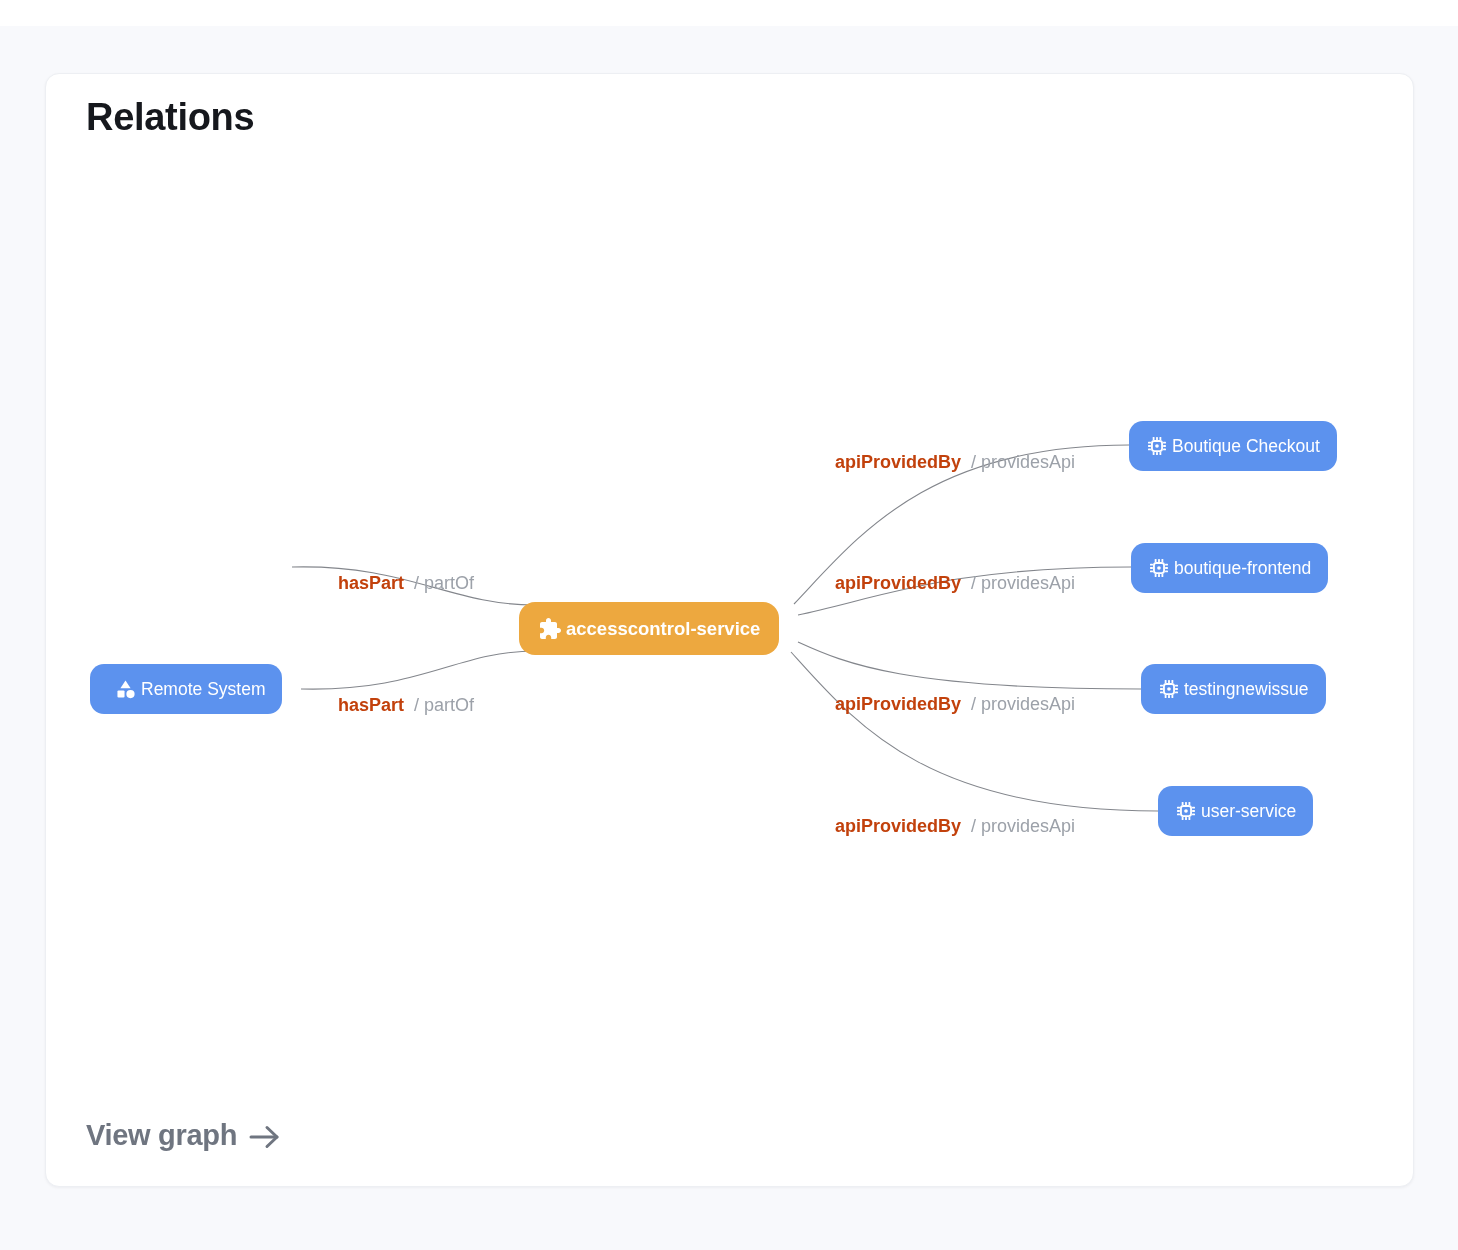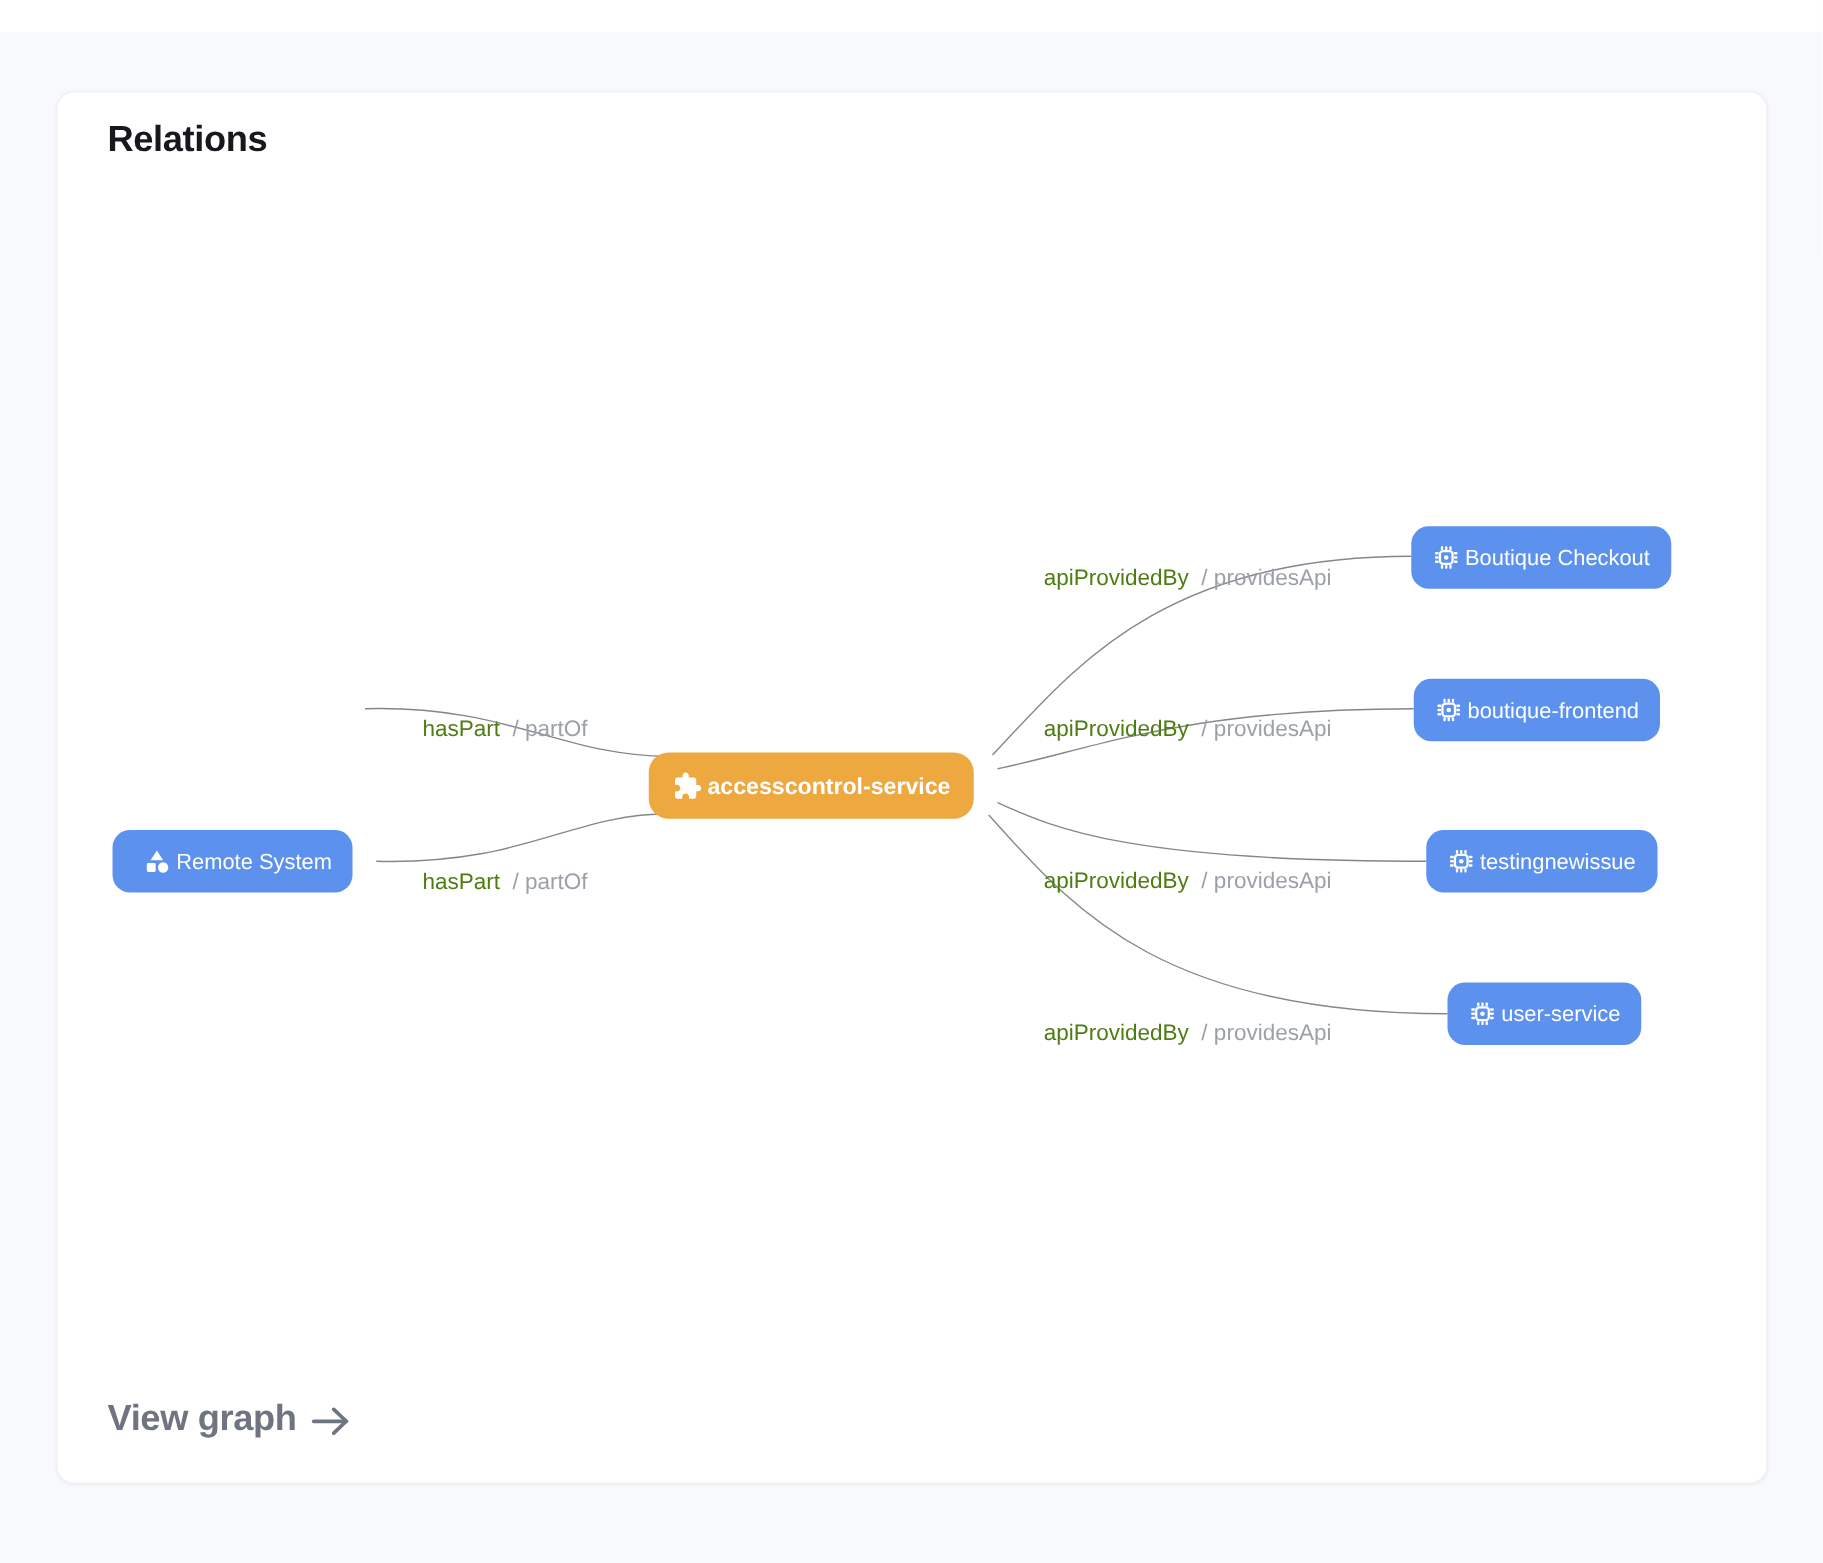--- a/index.html
+++ b/index.html
@@ -19,21 +19,21 @@
     width: 1369px; height: 1114px;
     background: #FFFFFF;
     border: 1px solid #EDEFF3;
     border-radius: 14px;
     box-shadow: 0 1px 3px rgba(16,24,40,0.05);
     box-sizing: border-box;
   }
   .card-title {
     position: absolute; left: 40px; top: 22px;
     margin: 0;
-    font-size: 29px; font-weight: 700; color: #16181D;
+    font-size: 38px; font-weight: 700; color: #16181D;
     letter-spacing: -0.3px;
   }
   .diagram { position: absolute; inset: 0; }
   .edges { position: absolute; left: 0; top: 0; pointer-events: none; }
   .edges path { fill: none; stroke: #83868C; stroke-width: 1.1; }
 
   .node {
     position: absolute;
     display: inline-flex; align-items: center; gap: 4px;
     white-space: nowrap;
@@ -53,21 +53,21 @@
     color: #FFFFFF; font-size: 18.5px; font-weight: 700;
   }
   .node .icon { display: inline-flex; }
   .node .icon svg { display: block; }
 
   .edge-label {
     position: absolute;
     font-size: 18px;
     white-space: nowrap;
   }
-  .edge-label .rel { color: #4d7c0f; font-weight: 400; }
+  .edge-label .rel { color: #c2410c; font-weight: 700; }
   .edge-label .inv { color: #9CA1A9; font-weight: 400; margin-left: 5px; }
 
   .view-graph {
     position: absolute; left: 40px; bottom: 34px;
     display: inline-flex; align-items: center; gap: 11px;
     font-size: 29px; font-weight: 700; color: #6F7580;
     text-decoration: none; cursor: pointer;
     letter-spacing: -0.3px;
   }
   .view-graph svg { display: block; margin-top: 3px; }

